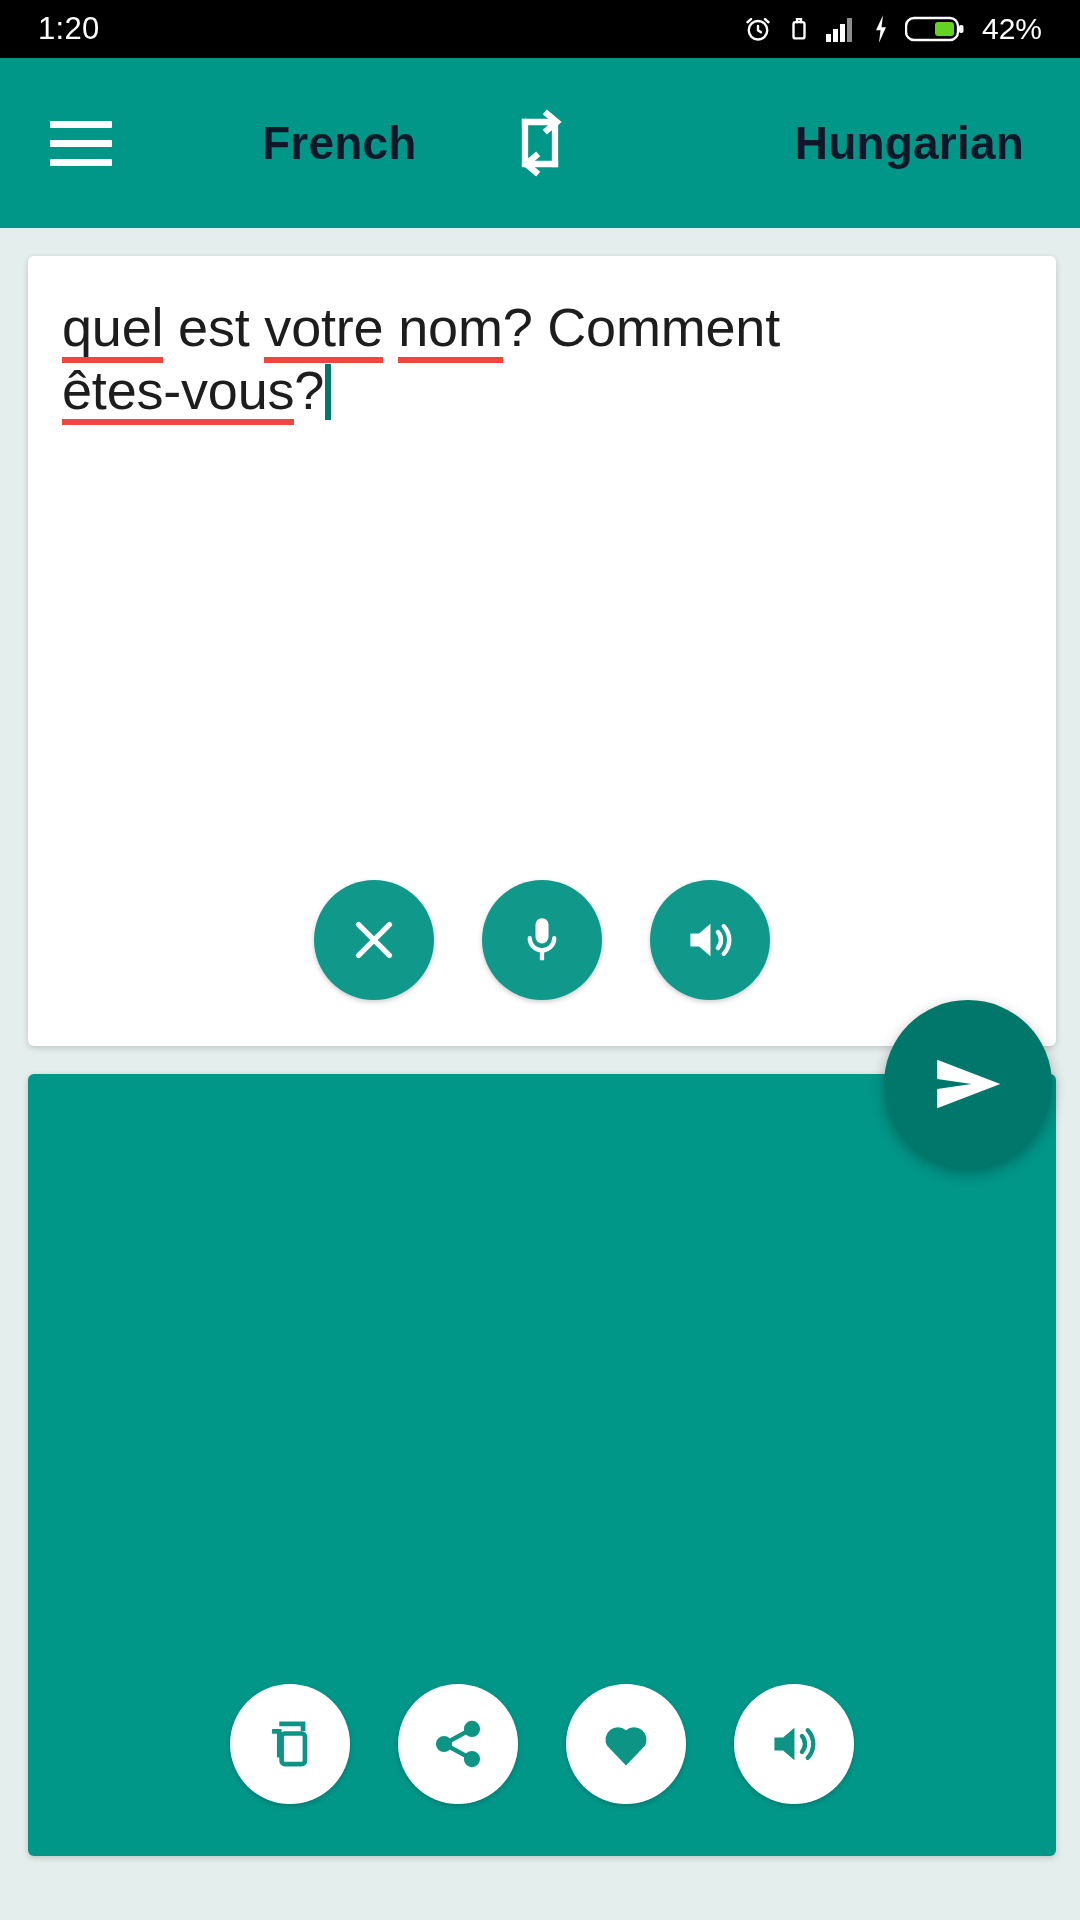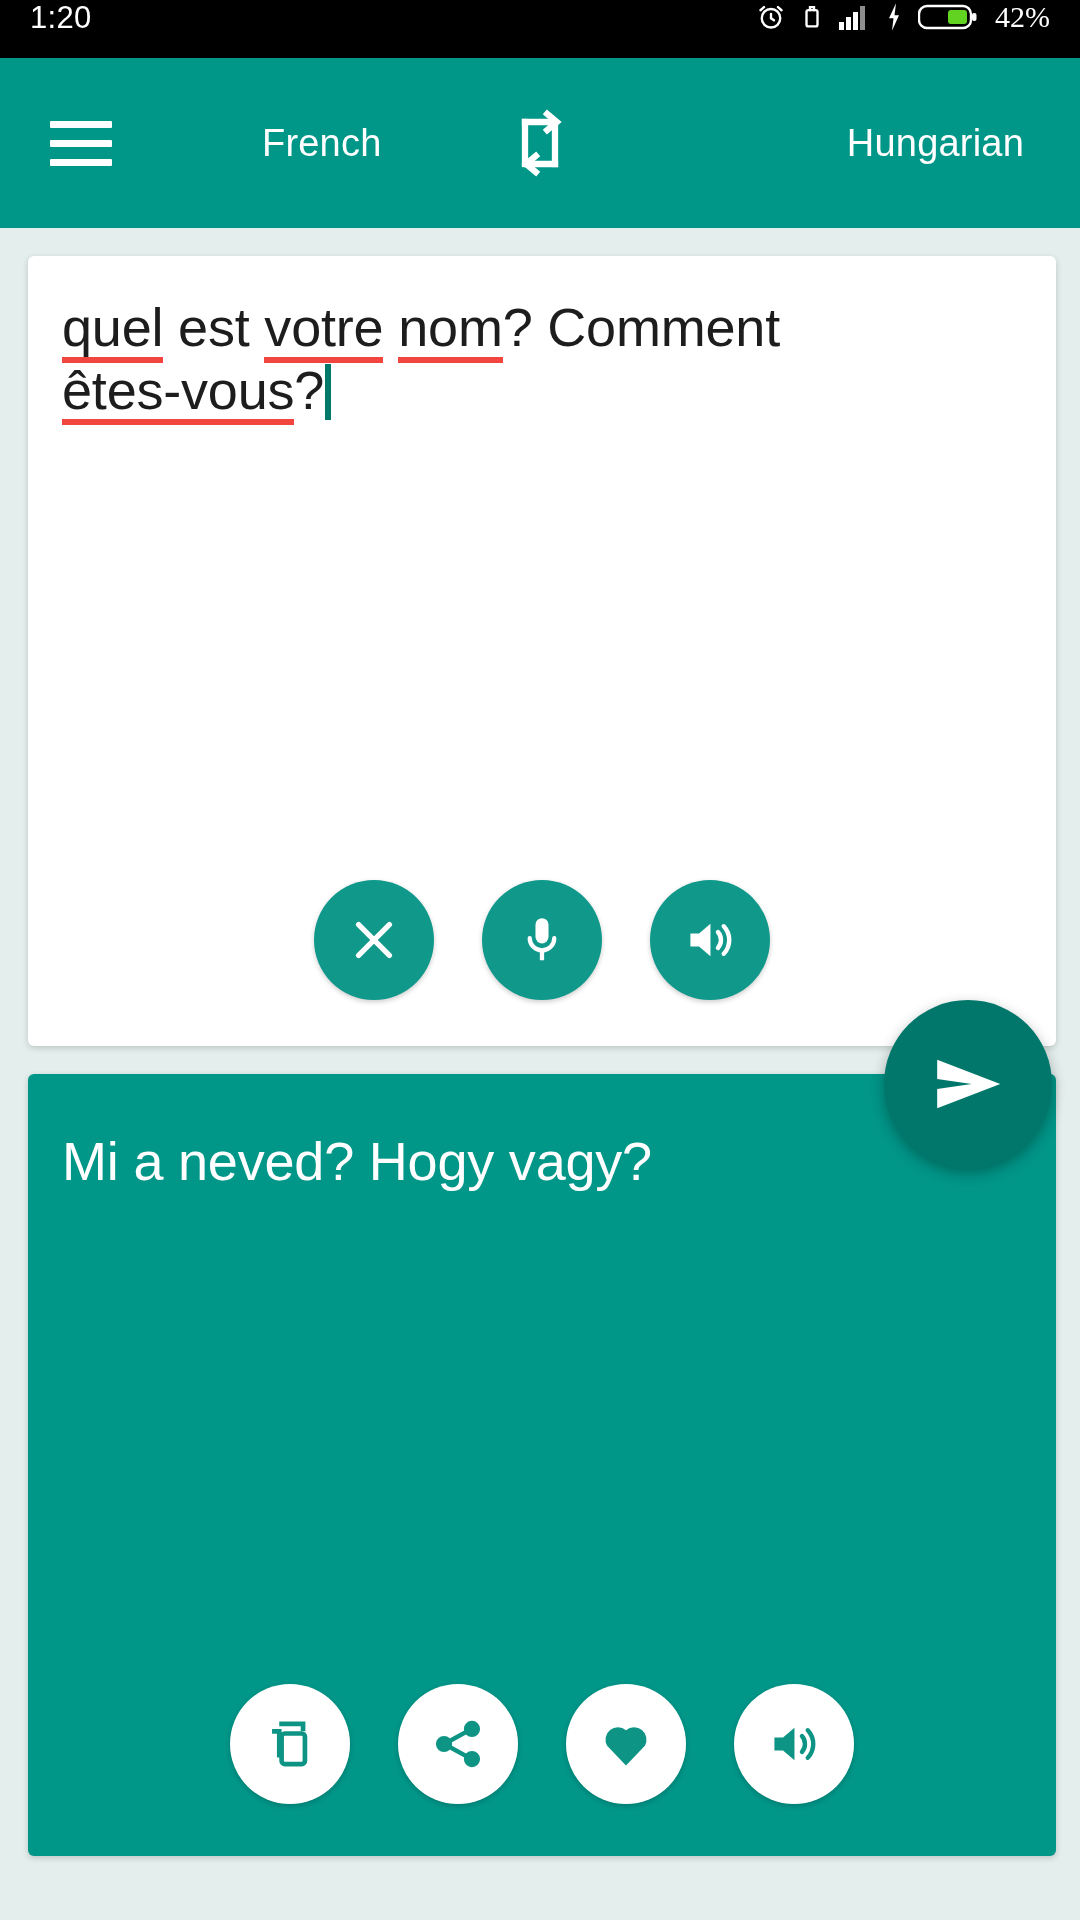--- a/index.html
+++ b/index.html
@@ -7,47 +7,47 @@
     width:1080px; height:1920px;
     font-family:"Liberation Sans", sans-serif;
     background:#e4efed;
     overflow:hidden;
   }
 
   
   .statusbar{
     height:58px; width:100%;
     background:#000;
-    display:flex; align-items:flex-start;
-    padding:0 30px;
+    display:flex; align-items:center;
+    padding:0 38px;
     color:#fff;
   }
   .status-time{
     font-size:31px; letter-spacing:.3px; font-weight:400; color:#ffffff;
   }
   .status-right{
-    margin-left:auto; display:flex; align-items:center; gap:15px;font-family:Liberation Serif, serif;
+    margin-left:auto; display:flex; align-items:center; gap:15px;
   }
   .status-right svg{ display:block; }
   .battery-pct{ font-size:30px; color:#ffffff; margin-left:2px; }
 
   
   .toolbar{
     height:170px; width:100%;
     background:#009688;
     display:flex; align-items:center;
     padding:0 56px 0 50px;
     position:relative;
   }
   .hamburger{
     width:62px; display:flex; flex-direction:column; gap:12px; cursor:pointer;
   }
   .hamburger span{ display:block; height:7px; background:#fff; border-radius:1px; }
   .lang{
-    color:#ffffff; font-size:38px; font-weight:400; letter-spacing:.2px;
+    color:#0f172a; font-size:46px; font-weight:700; letter-spacing:.2px;
     white-space:nowrap;
   }
   .lang-src{ position:absolute; left:262px; }
   .lang-dst{ position:absolute; right:56px; }
   .swap-btn{
     position:absolute; left:50%; transform:translateX(-50%);
     width:72px; height:72px; display:flex; align-items:center; justify-content:center;
     cursor:pointer;
   }
 
@@ -232,21 +232,20 @@
     </div>
   </div>
 
   <div class="fab-send">
     <svg width="86" height="86" viewBox="0 0 24 24" fill="#fff">
       <path d="M3.4 5.2 21 12 3.4 18.8V13.4l9.6-1.4-9.6-1.4z"></path>
     </svg>
   </div>
 
   <div class="result-card">
-    <div class="result-text">Mi a neved? Hogy vagy?</div>
 
     <div class="res-actions">
       <div class="circ circ-white">
         <svg width="56" height="56" viewBox="0 0 24 24" fill="none" stroke="#0e9484" stroke-width="2">
           <path d="M7.4 3.4h10.2v3.1"></path>
           <path d="M4.3 6.6h3.1v11.2"></path>
           <rect x="8.4" y="7.5" width="10" height="13.1" rx="1.4"></rect>
         </svg>
       </div>
       <div class="circ circ-white">

